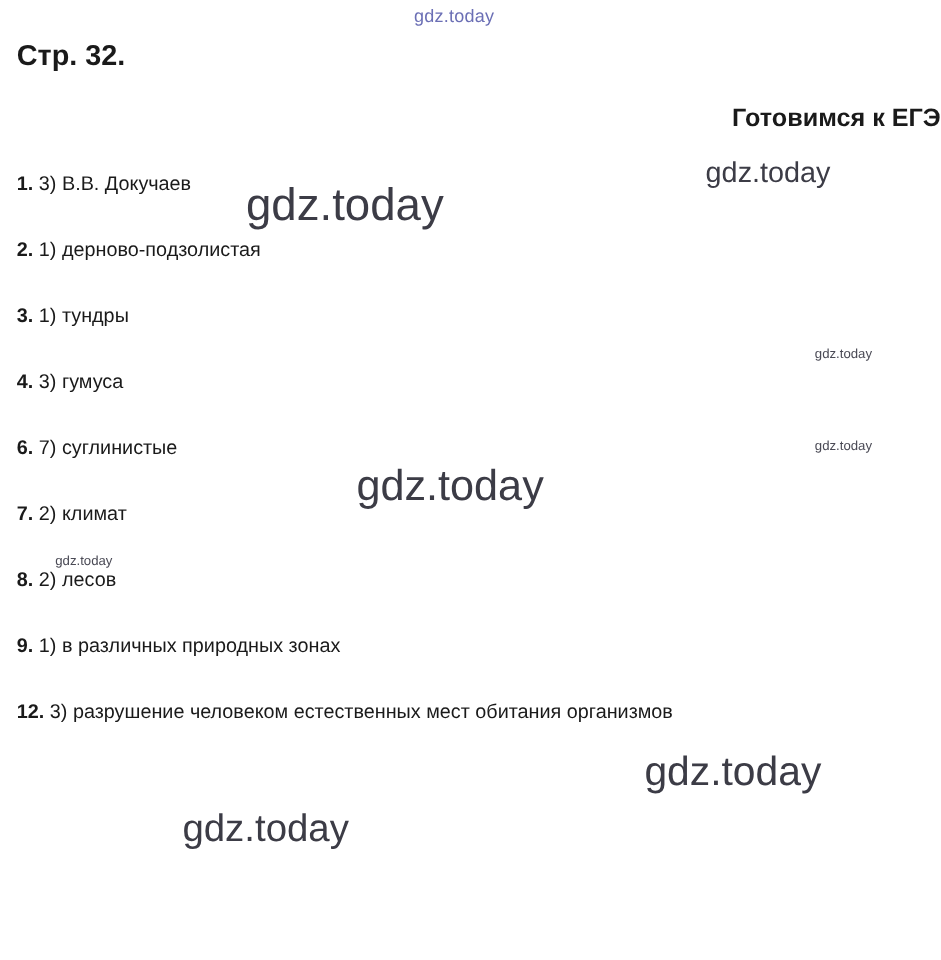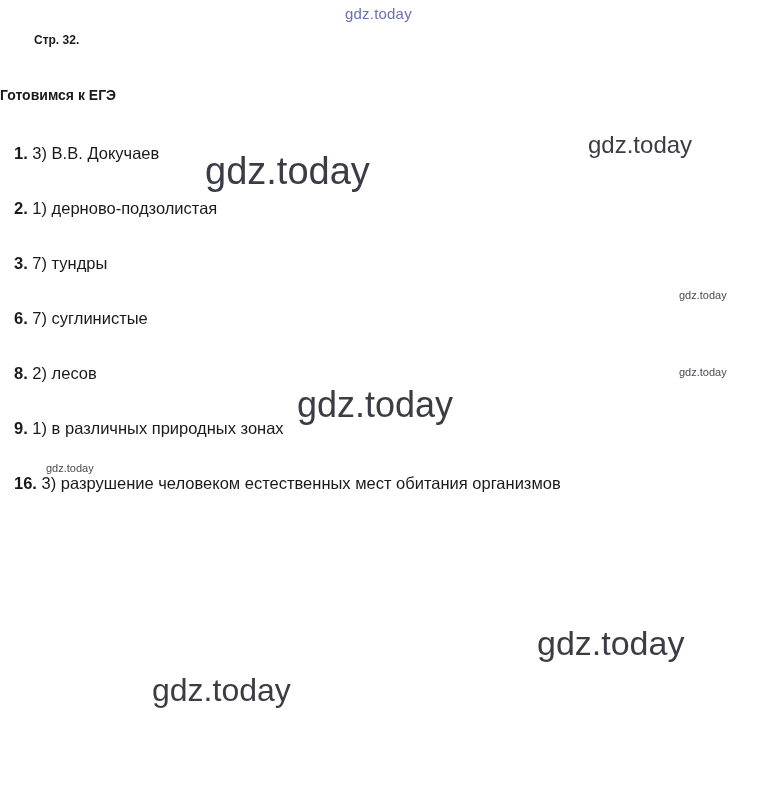--- a/index.html
+++ b/index.html
@@ -83,32 +83,31 @@
     top: 672px;
     font-size: 32px;
     color: #3c3c46;
   }
 
   
   .page-label {
     position: absolute;
     left: 14px;
     top: 33px;
-    font-size: 12px;
+    font-size: 24px;
     font-weight: bold;
     color: #1a1a1a;
-    margin-left: 20px;
   }
   .heading {
     position: absolute;
     left: 0;
     top: 87px;
     width: 784px;
-    text-align: left;
-    font-size: 14px;
+    text-align: right;
+    font-size: 21px;
     font-weight: bold;
     color: #1a1a1a;
   }
   .answers {
     position: absolute;
     left: 14px;
     top: 143px;
     width: 756px;
   }
   .answer-row {
@@ -148,33 +147,41 @@
     <div class="answer-row">
       <span class="num">1.</span>
       <span class="txt">3) В.В. Докучаев</span>
     </div>
     <div class="answer-row">
       <span class="num">2.</span>
       <span class="txt">1) дерново-подзолистая</span>
     </div>
     <div class="answer-row">
       <span class="num">3.</span>
-      <span class="txt">7) тундры</span>
+      <span class="txt">1) тундры</span>
+    </div>
+    <div class="answer-row">
+      <span class="num">4.</span>
+      <span class="txt">3) гумуса</span>
     </div>
     <div class="answer-row">
       <span class="num">6.</span>
       <span class="txt">7) суглинистые</span>
+    </div>
+    <div class="answer-row">
+      <span class="num">7.</span>
+      <span class="txt">2) климат</span>
     </div>
     <div class="answer-row">
       <span class="num">8.</span>
       <span class="txt">2) лесов</span>
     </div>
     <div class="answer-row">
       <span class="num">9.</span>
       <span class="txt">1) в различных природных зонах</span>
     </div>
     <div class="answer-row">
-      <span class="num">16.</span>
+      <span class="num">12.</span>
       <span class="txt">3) разрушение человеком естественных мест обитания организмов</span>
     </div>
   </div>
 
 </div>
 
 </body></html>

